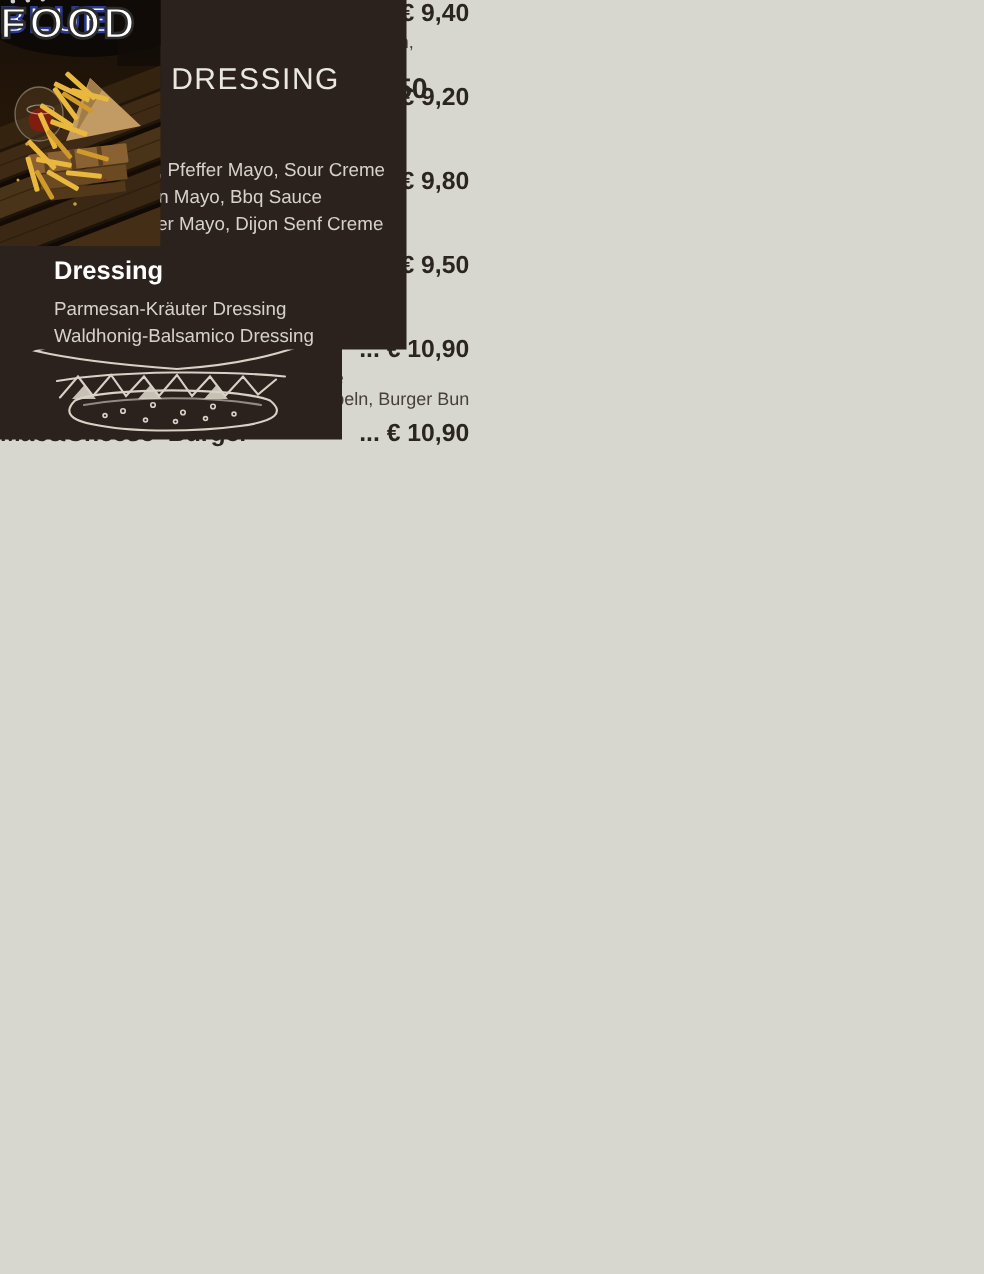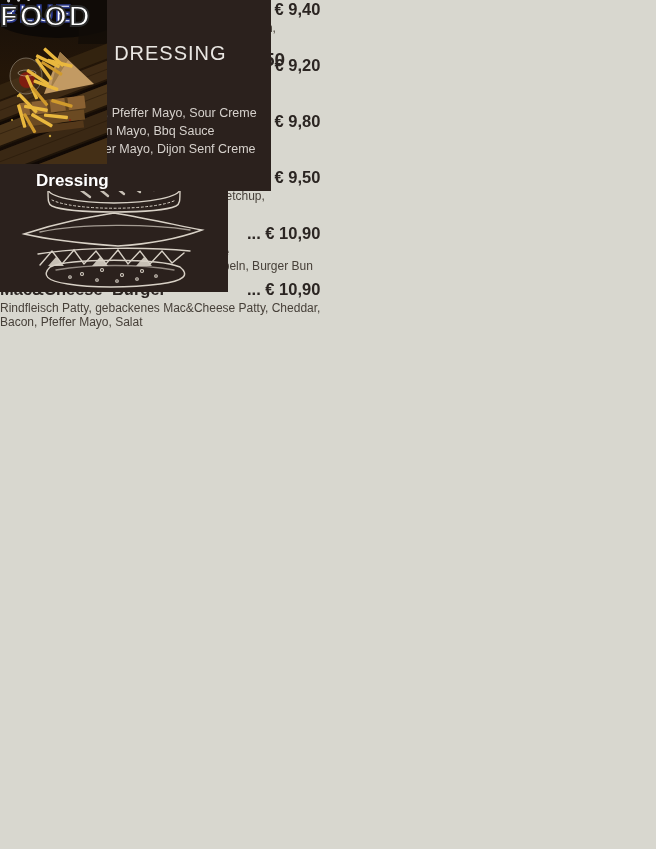--- a/index.html
+++ b/index.html
@@ -136,22 +136,20 @@
         <span class="mi-price">... € 10,90</span>
       </div>
       <div class="mi-desc">Duroc Schwein Patty, rauchige BBQ Sauce
 Bacon-Apple Jam, Essiggurken, Röstzwiebeln, Burger Bun</div>
     </div>
     <div class="menu-item">
       <div class="mi-row">
         <span class="mi-name">Mac&amp;Cheese  Burger</span>
         <span class="mi-price">... € 10,90</span>
       </div>
-      <div class="mi-desc">Rindfleisch Patty, gebackenes Mac&amp;Cheese Patty, Cheddar,
-Bacon, Pfeffer Mayo, Salat</div>
     </div>
   </div>
 
   <div class="abs burger-box">
     <svg width="228" height="288" viewBox="0 0 228 288">
       <g fill="none" stroke="#d8d1c6" stroke-width="1.4" stroke-linecap="round">
 
         <path d="M44,58 C40,28 66,13 114,11 C162,13 188,28 184,58 Q160,64 134,61 Q114,64 94,61 Q66,64 44,58 Z"></path>
         <path d="M54,48 C58,32 72,22 92,17" opacity="0.7"></path>
         <path d="M170,50 C168,36 156,24 142,19" opacity="0.7"></path>
@@ -244,20 +242,22 @@
     </div>
   </div>
 
   <div class="abs dips-box">
     <div class="dips-heading">DIPS &amp; DRESSING</div>
     <div class="dip-group-title">Dips</div>
     <div class="dip-group-lines">Trüffel Mayo, Pfeffer Mayo, Sour Creme
 Chili-Limetten Mayo, Bbq Sauce
 Mango-Ingwer Mayo, Dijon Senf Creme</div>
     <div class="dip-group-title">Dressing</div>
+    <div class="dip-group-lines">Parmesan-Kräuter Dressing
+Waldhonig-Balsamico Dressing</div>
   </div>
 
   <div class="abs photo-shadow"></div>
   <div class="abs photo">
     <svg width="107" height="164" viewBox="0 0 107 164">
       <defs>
         <linearGradient id="bgG" x1="0" y1="0" x2="0" y2="1">
           <stop offset="0" stop-color="#17100a"></stop>
             <stop offset="0.45" stop-color="#241608"></stop>
             <stop offset="1" stop-color="#1c1309"></stop>

